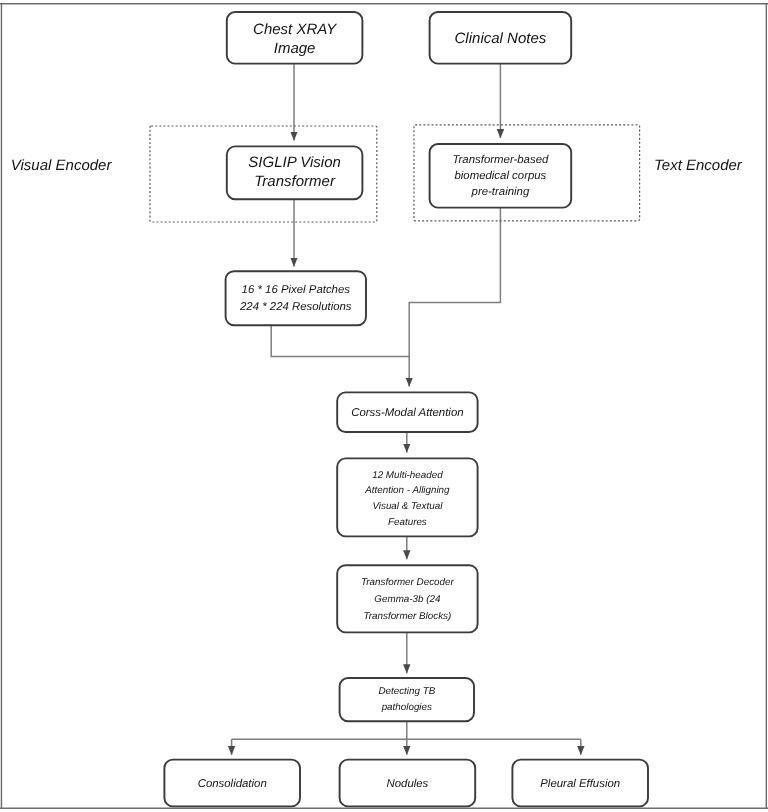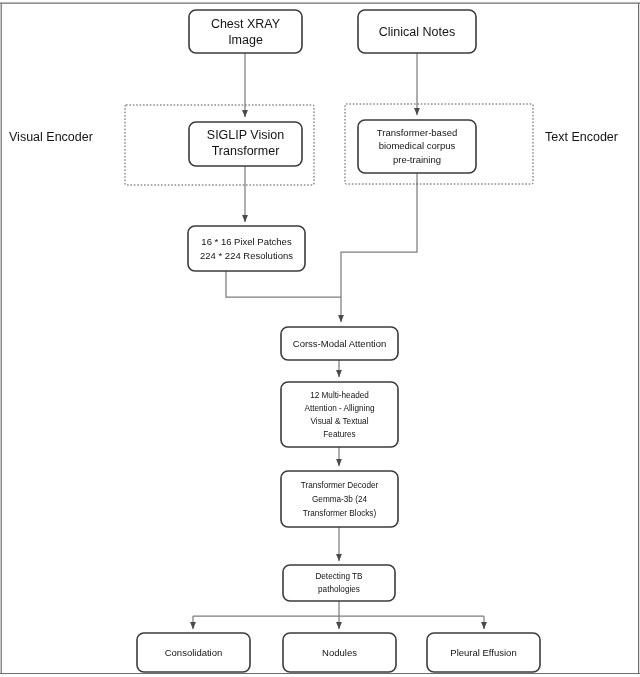--- a/index.html
+++ b/index.html
@@ -11,20 +11,21 @@
     width: 640px;
     height: 677px;
     font-family: "Liberation Sans", sans-serif;
     overflow: hidden;
   }
   #diagram-root {
     position: relative;
     width: 592px;
     height: 677px;
     background: #ffffff;
+    font-style: italic;
   }
   svg#flow {
     display: block;
     width: 640px;
     height: 677px;
   }
   .node-box {
     fill: #ffffff;
     stroke: #3b3b3b;
     stroke-width: 1.6;

